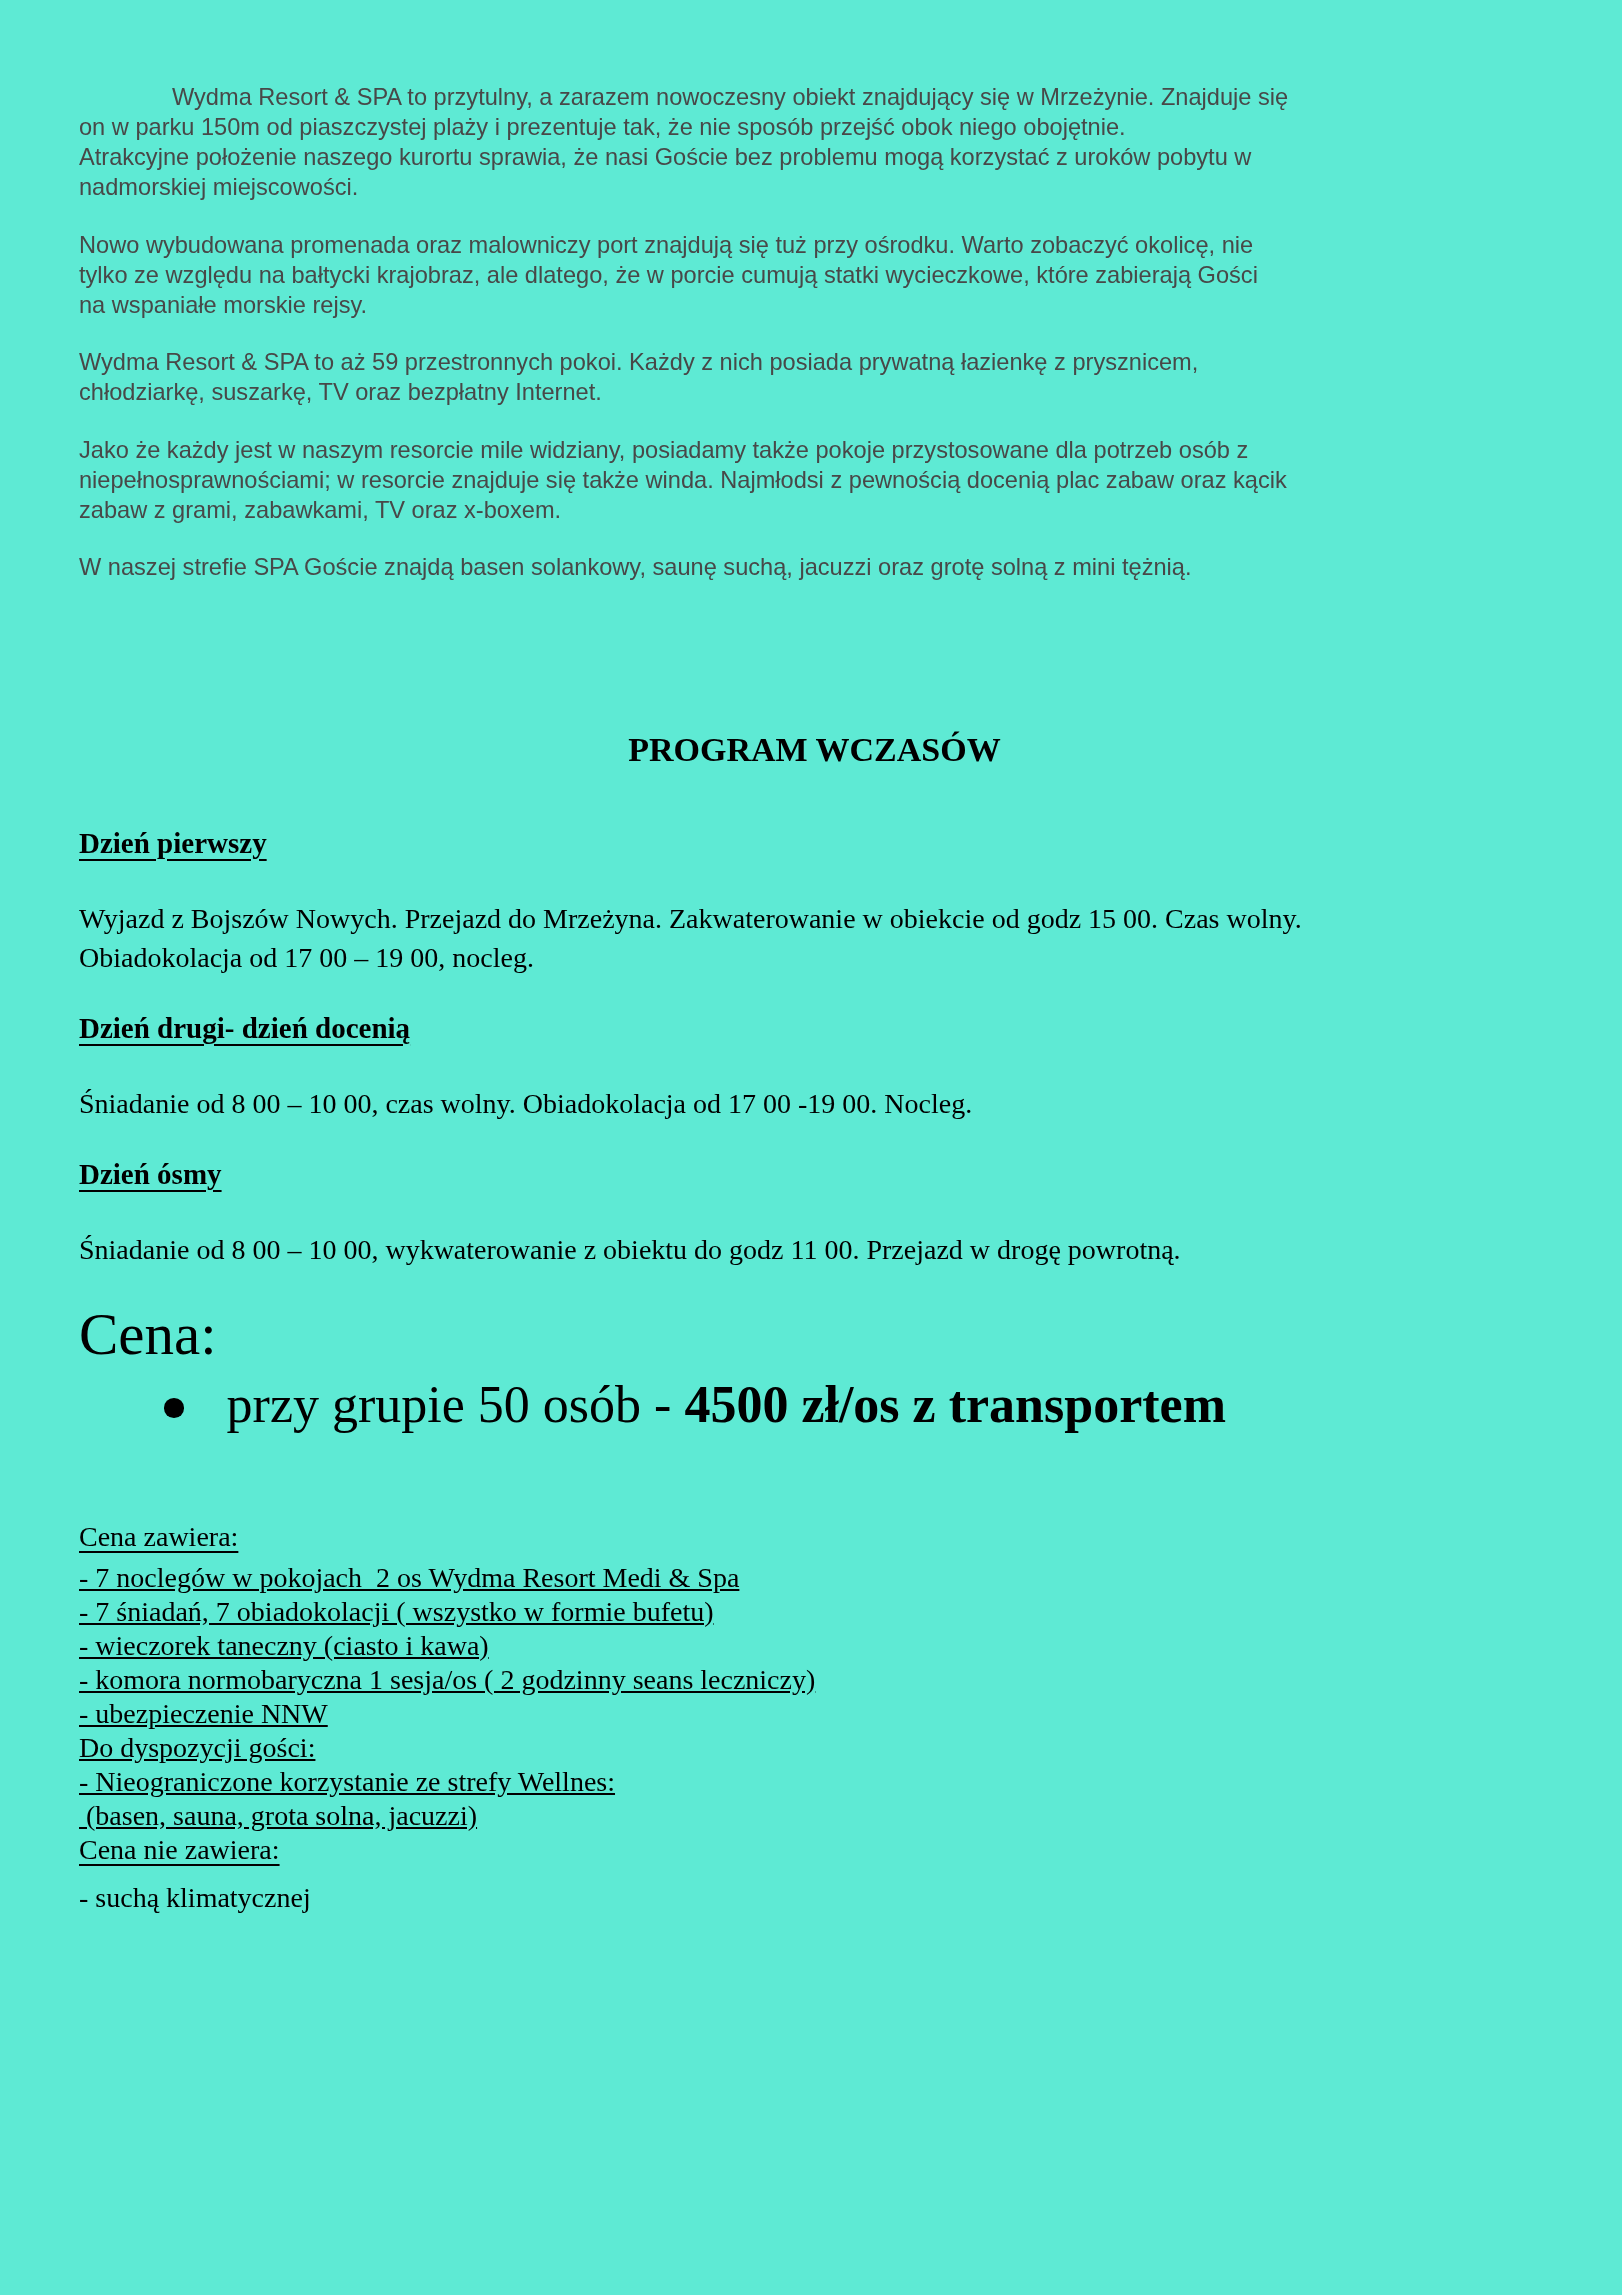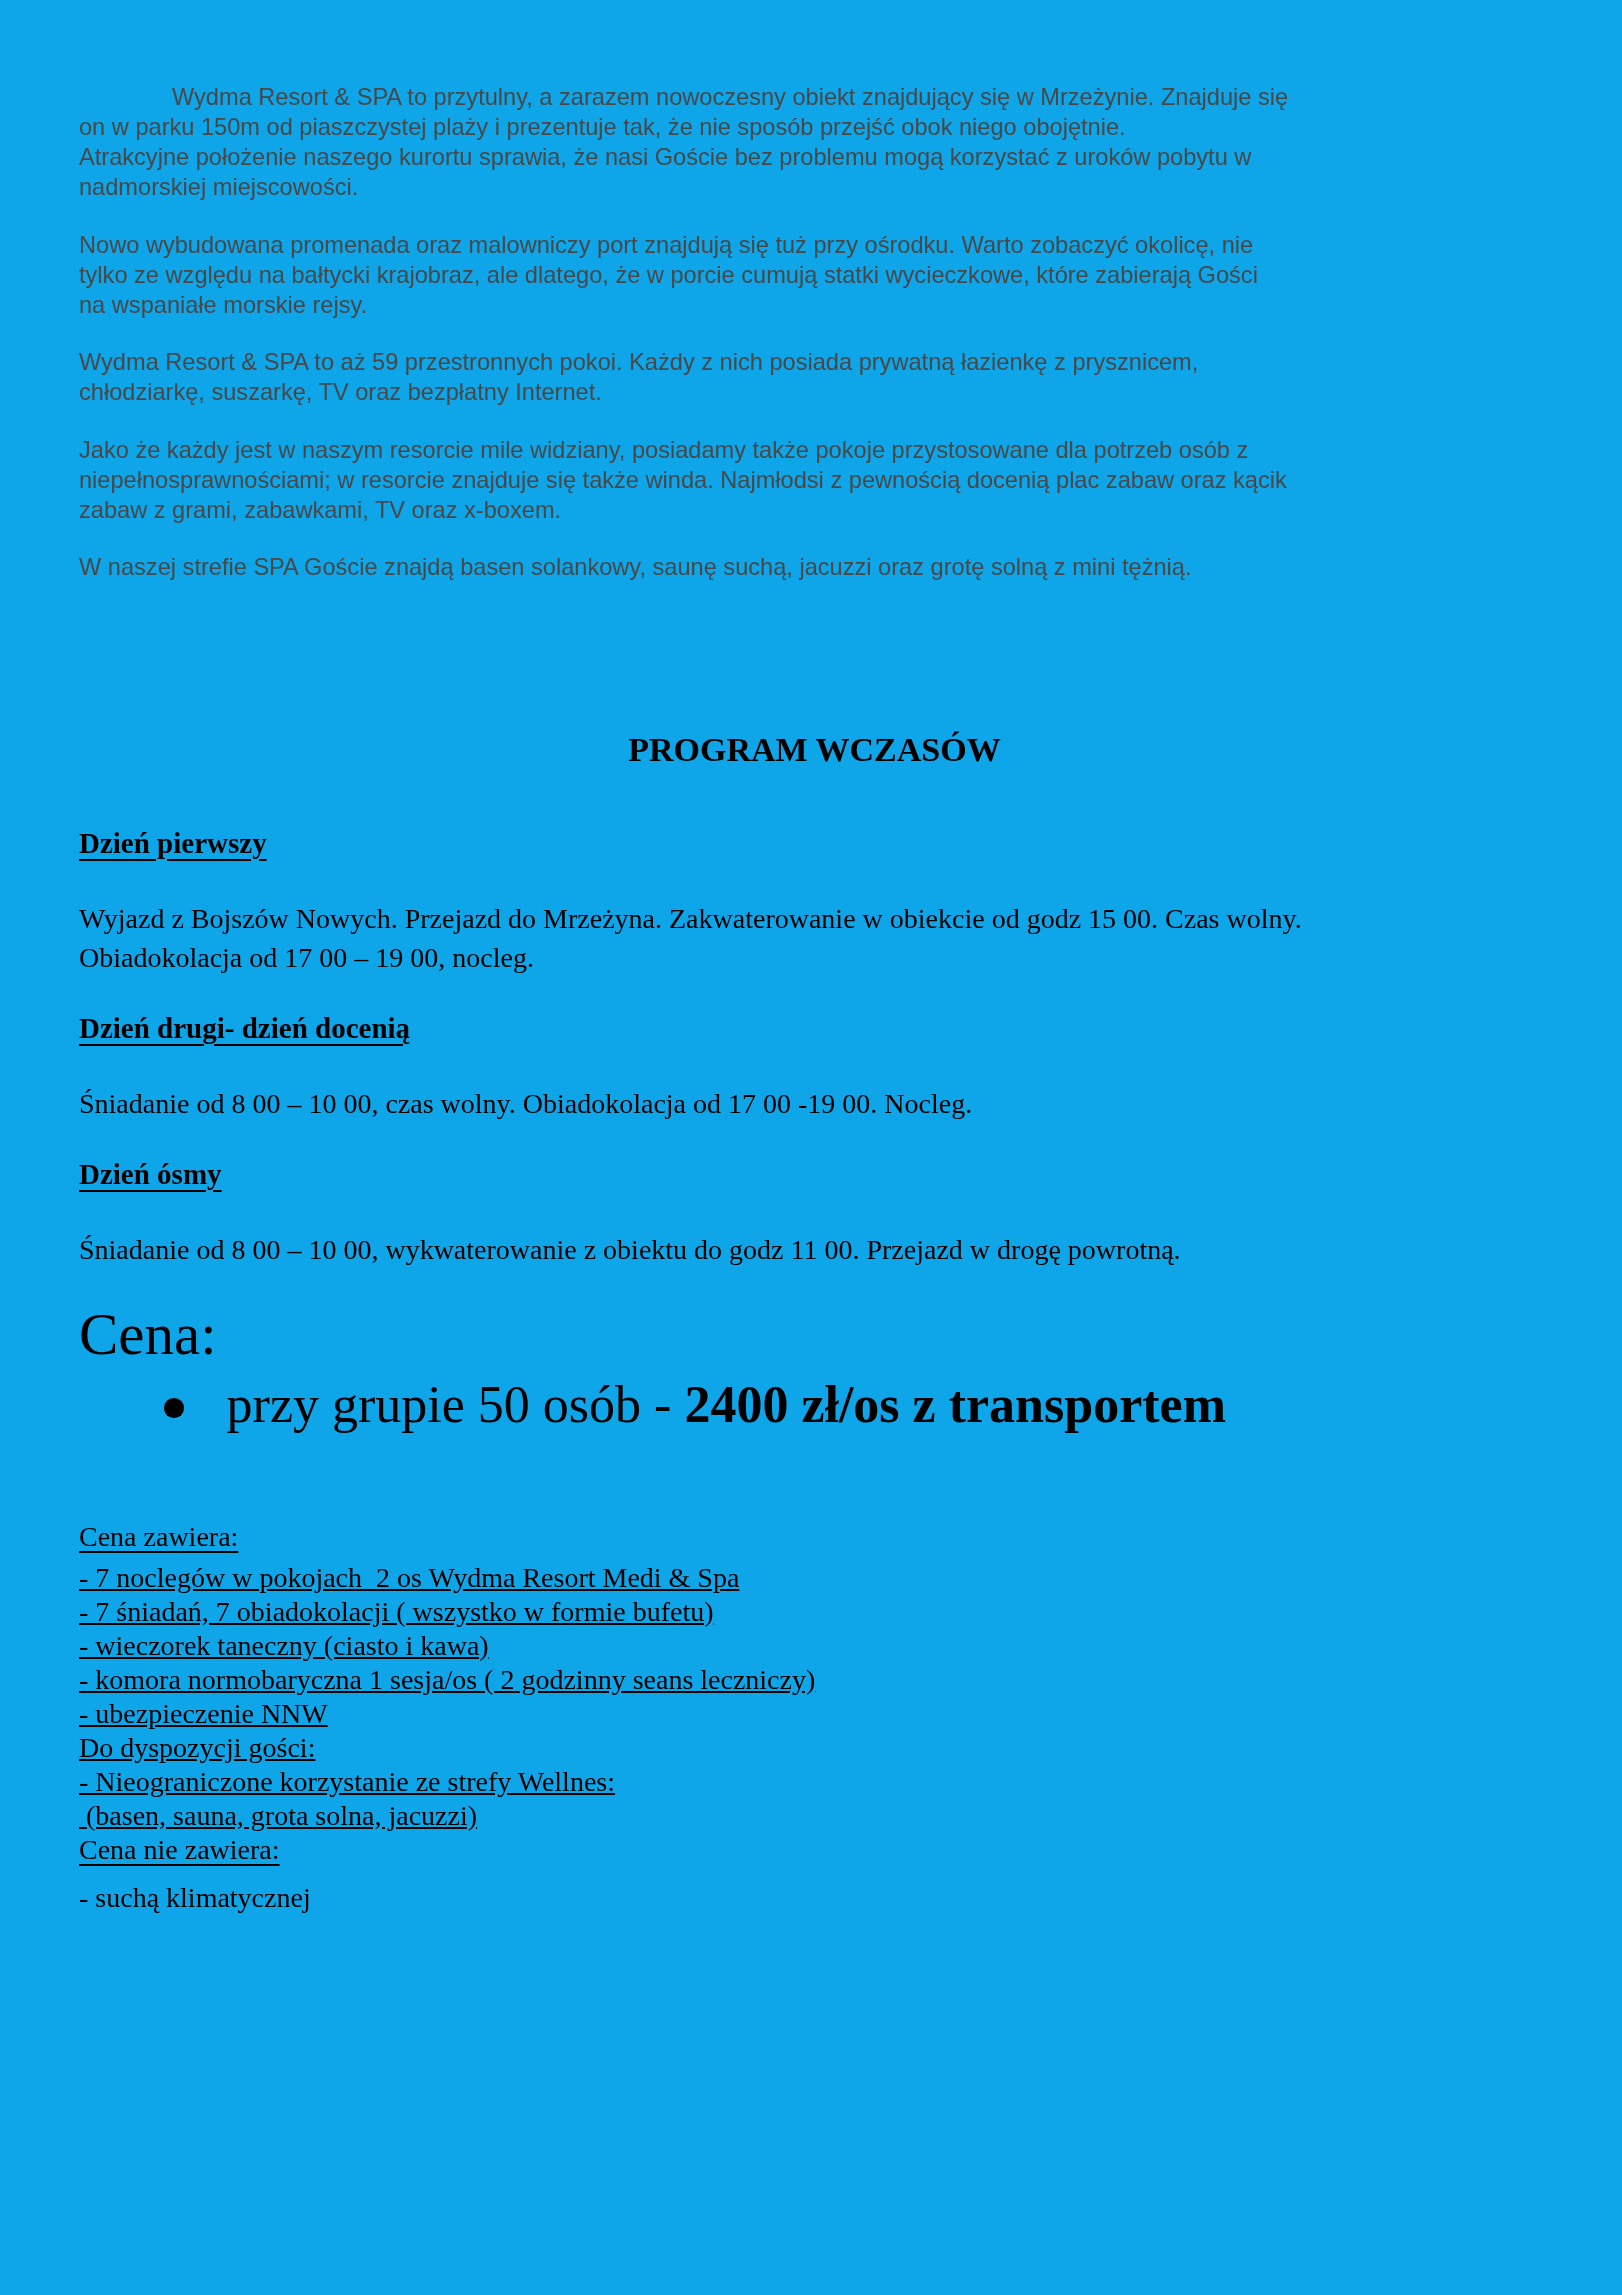--- a/index.html
+++ b/index.html
@@ -10,21 +10,21 @@
   body {
     width: 1622px;
     height: 2295px;
     overflow: hidden;
   }
   .page {
     box-sizing: border-box;
     width: 1622px;
     height: 2295px;
     padding: 82px 72px 11px 79px;
-    background: #0ea5e9;
+    background: #5eead4;
   }
   
   .intro p {
     font-family: "Liberation Sans", sans-serif;
     font-size: 23.6px;
     line-height: 30px;
     color: #484848;
     margin: 0 0 27.5px 0;
     white-space: pre-wrap;
   }
@@ -159,21 +159,21 @@
 
   <div class="day-section">
     <div class="day-heading">Dzień ósmy</div>
     <p class="day-body">Śniadanie od 8 00 – 10 00, wykwaterowanie z obiektu do godz 11 00. Przejazd w drogę powrotną.</p>
   </div>
 
   <div class="price-label">Cena:</div>
 
   <div class="price-bullet">
     <span class="bullet-dot"></span>
-    <span class="price-bullet-text"><span>przy grupie 50 osób - </span><b>2400 zł/os z transportem</b></span>
+    <span class="price-bullet-text"><span>przy grupie 50 osób - </span><b>4500 zł/os z transportem</b></span>
   </div>
 
   <div class="includes-block">
     <span class="list-heading">Cena zawiera:</span>
     <p class="list-lines">- 7 noclegów w pokojach  2 os Wydma Resort Medi &amp; Spa
 - 7 śniadań, 7 obiadokolacji ( wszystko w formie bufetu)
 - wieczorek taneczny (ciasto i kawa)
 - komora normobaryczna 1 sesja/os ( 2 godzinny seans leczniczy)
 - ubezpieczenie NNW
 Do dyspozycji gości:

